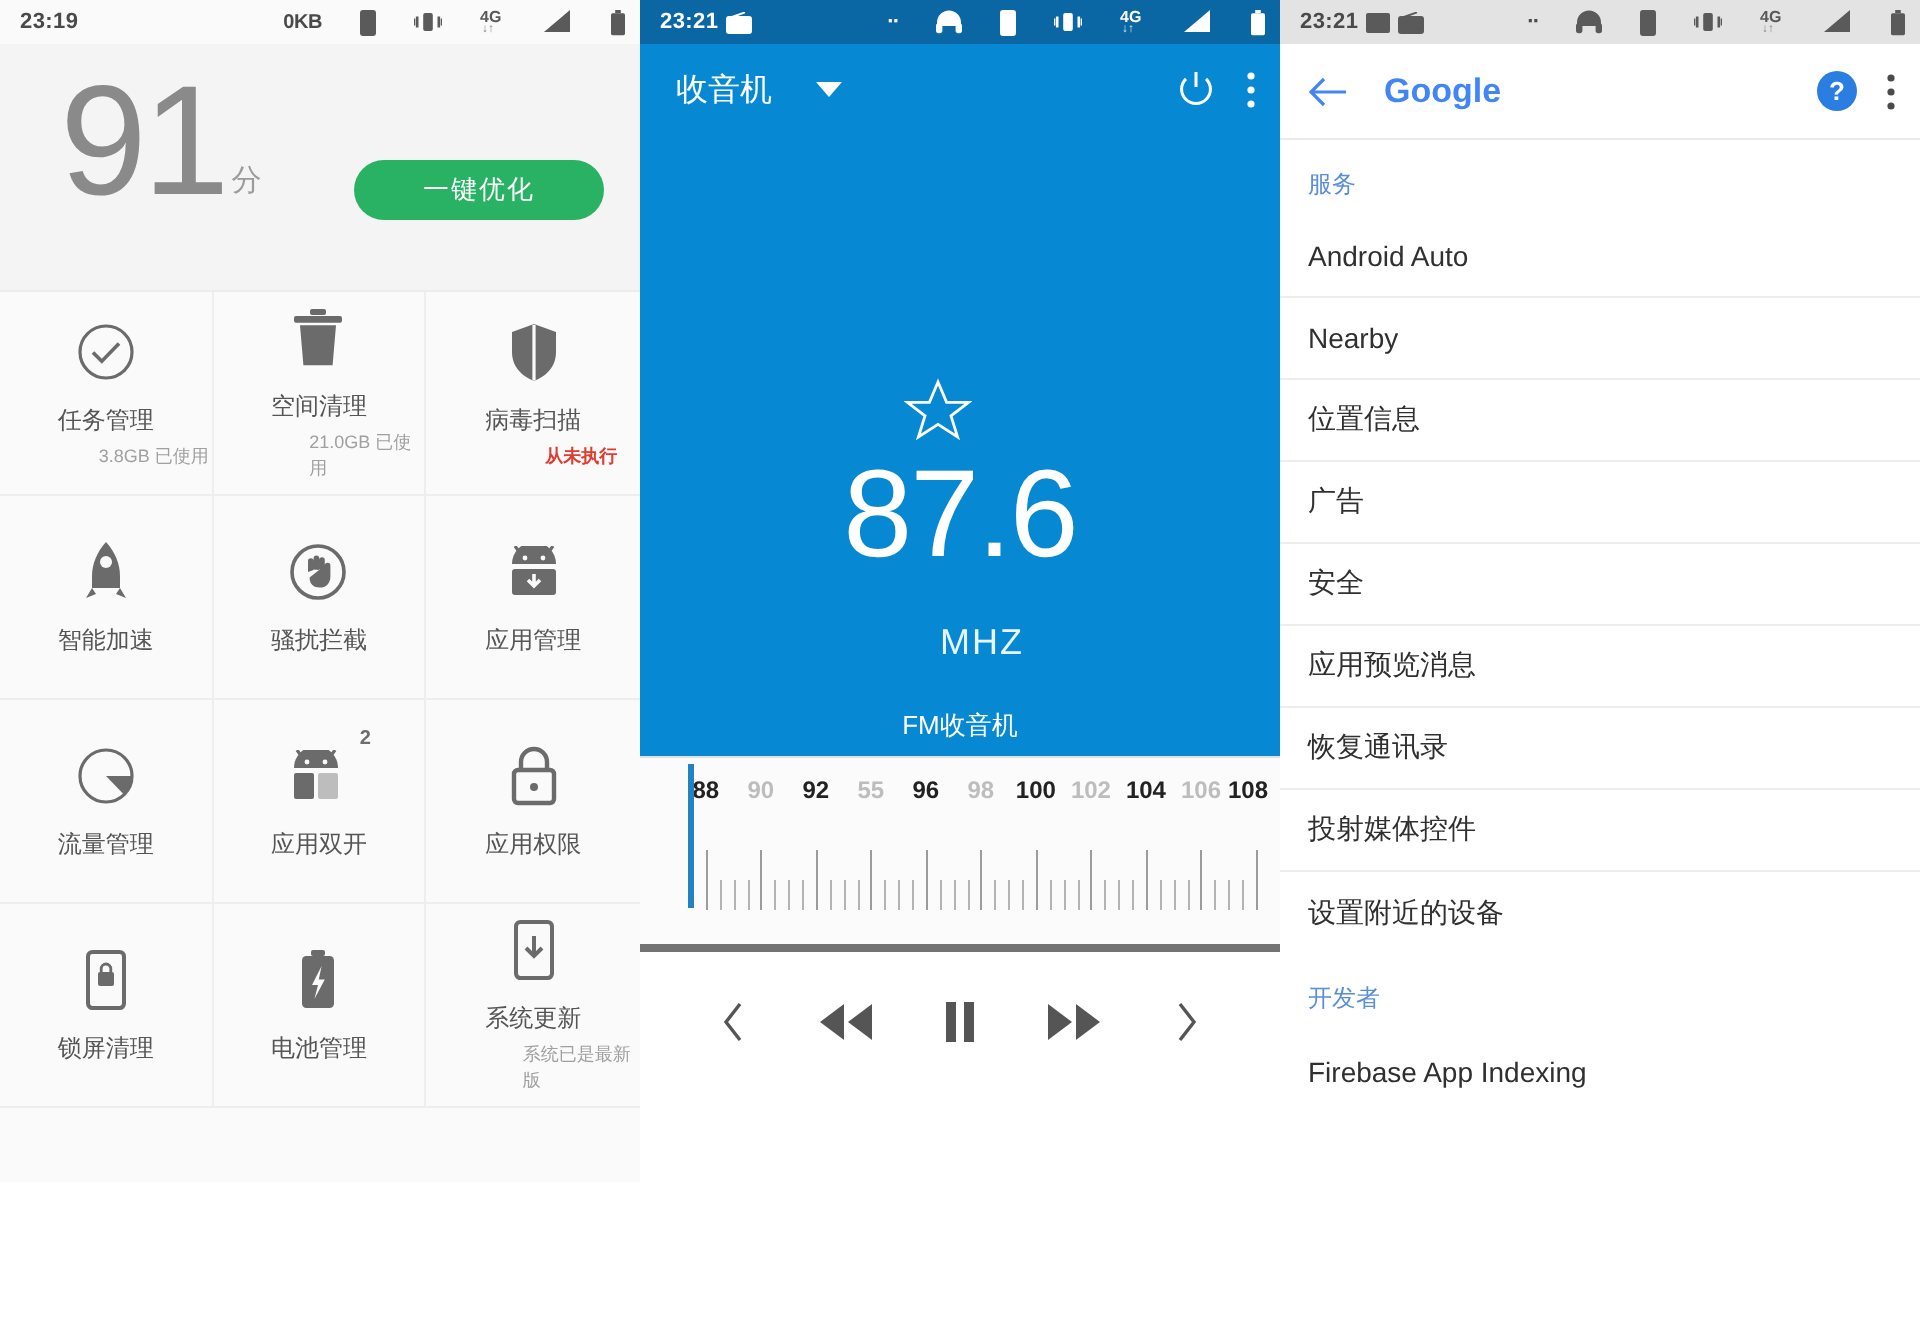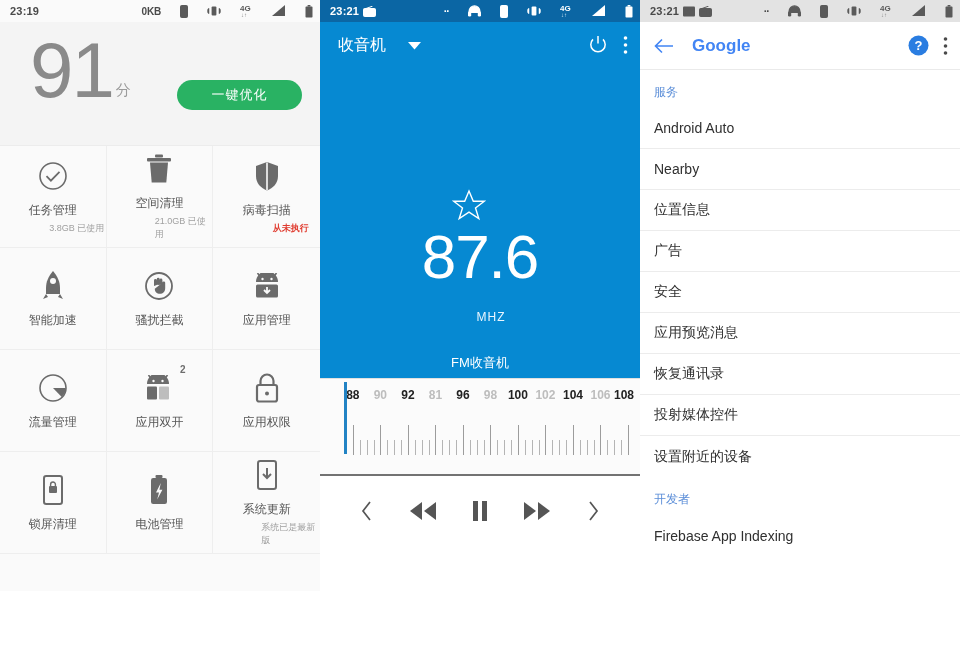--- a/index.html
+++ b/index.html
@@ -58,26 +58,26 @@
   .appbar { height:46px; display:flex; align-items:center; padding:0 12px 0 18px; }
   .appbar .title { color:#fff; font-size:16px; }
   .appbar .caret { margin-left:22px; }
   .appbar .spacer { flex:1; }
   .appbar .act { margin-left:14px; cursor:pointer; display:flex; align-items:center; }
   .fm-body { height:310px; position:relative; }
   .freq-row { position:absolute; left:0; right:0; top:120px;
               display:flex; align-items:center; justify-content:center;flex-direction:column; }
   .fav-star { margin-right:22px; cursor:pointer; }
   .freq-num { font-size:62px; color:#ffffff; font-weight:300; line-height:62px; letter-spacing:-1px; }
-  .freq-unit { font-size:12px; color:#eaf6ff; margin-left:22px; padding-top:22px; letter-spacing:1px; }
+  .freq-unit { font-size:18px; color:#eaf6ff; margin-left:22px; padding-top:22px; letter-spacing:1px; }
   .fm-caption { position:absolute; left:0; right:0; bottom:6px; text-align:center;
                 color:#ffffff; font-size:13px; }
 
   .dial { height:98px; background:#fbfbfb; position:relative;
-          border-top:1px solid #e0e0e0; border-bottom:2px solid #737373; }
+          border-top:1px solid #e0e0e0; border-bottom:4px solid #737373; }
   .dial-nums { position:absolute; left:0; right:0; top:9px; height:20px; }
   .dial-num { position:absolute; font-size:12px; transform:translateX(-50%); white-space:nowrap; }
   .dial-num.maj { color:#222; font-weight:bold; }
   .dial-num.min { color:#bdbdbd; font-weight:bold; }
   .ticks { position:absolute; left:0; right:0; top:44px; height:32px; }
   .tick { position:absolute; bottom:0; width:1px; background:#b4b4b4; }
   .tick.big { height:30px; background:#9c9c9c; }
   .tick.small { height:15px; }
   .needle { position:absolute; left:24px; top:3px; width:3px; height:72px; background:#2283c4; }
 
@@ -344,21 +344,21 @@
         <span class="freq-unit">MHZ</span>
       </div>
       <div class="fm-caption">FM收音机</div>
     </div>
 
     <div class="dial">
       <div class="dial-nums" id="dial-nums">
           <span class="dial-num maj" style="left: 32.878px;">88</span>
           <span class="dial-num min" style="left: 60.3902px;">90</span>
           <span class="dial-num maj" style="left: 87.9024px;">92</span>
-          <span class="dial-num min" style="left: 115.415px;">81</span>
+          <span class="dial-num min" style="left: 115.415px;">55</span>
           <span class="dial-num maj" style="left: 142.927px;">96</span>
           <span class="dial-num min" style="left: 170.439px;">98</span>
           <span class="dial-num maj" style="left: 197.951px;">100</span>
           <span class="dial-num min" style="left: 225.463px;">102</span>
           <span class="dial-num maj" style="left: 252.976px;">104</span>
           <span class="dial-num min" style="left: 280.488px;">106</span>
           <span class="dial-num maj" style="left: 304px;">108</span>
         </div>
       <div class="ticks" id="dial-ticks">
           <div class="tick big" style="left: 32.878px;"></div>

